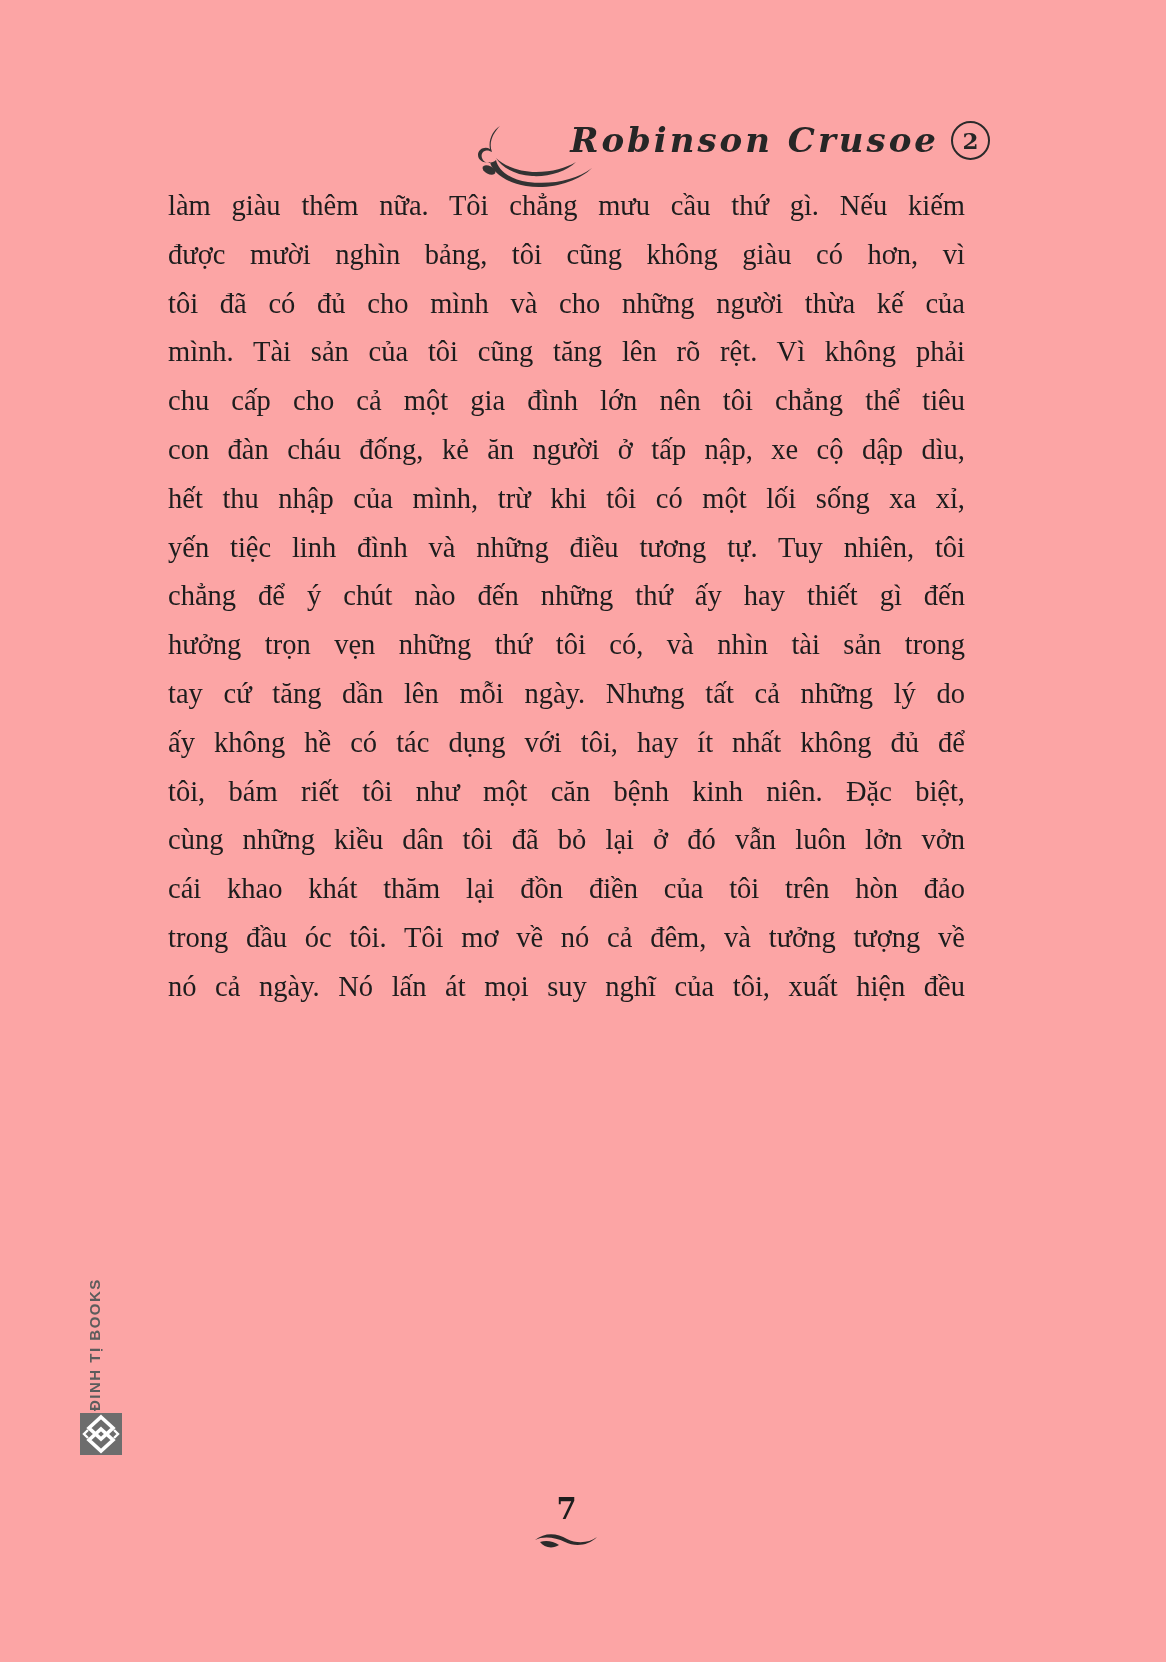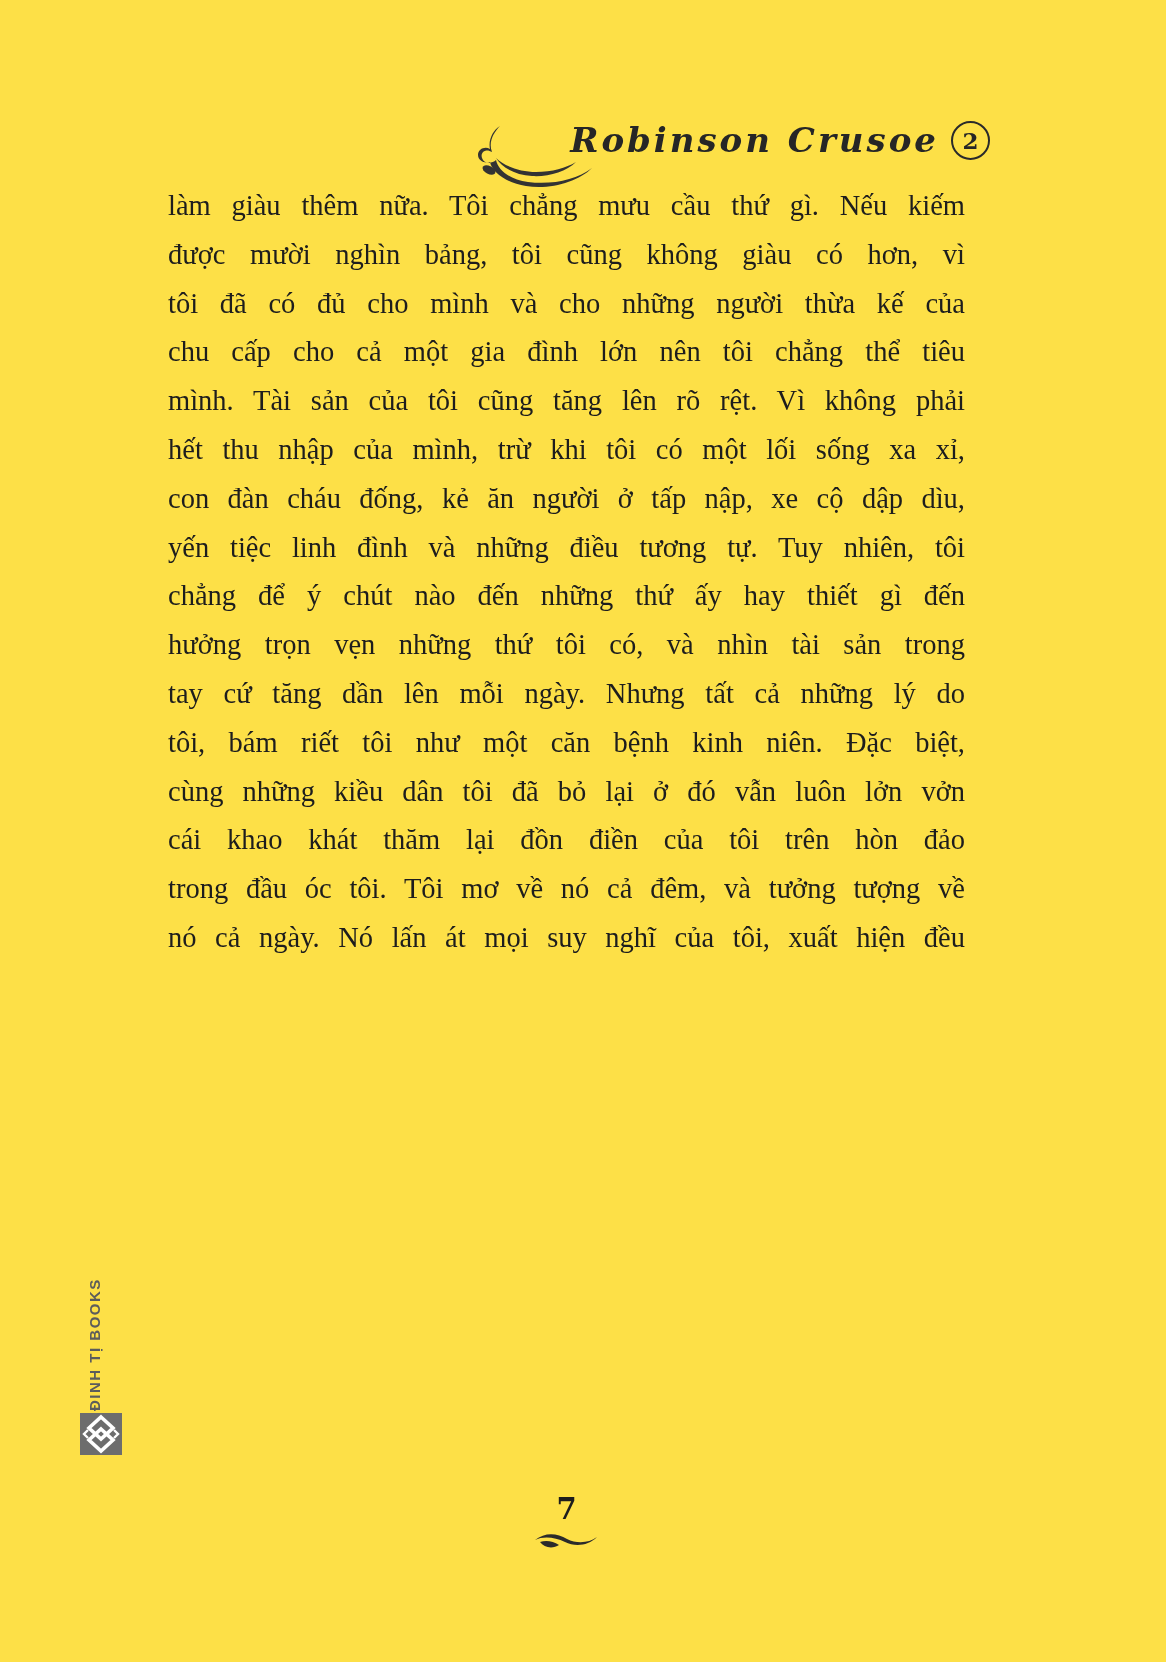--- a/index.html
+++ b/index.html
@@ -5,21 +5,21 @@
   html,body { margin:0; padding:0; }
   body {
     width:1166px; height:1662px;
     background:#ffffff;
     font-family:"DejaVu Serif", serif;
     position:relative;
     overflow:hidden;
   }
   .page {
     position:absolute; inset:0;
-    background:#fde047;
+    background:#fca5a5;
   }
 
   
   .header {
     position:absolute;
     top:98px; right:176px;
     display:flex; align-items:center;
     color:#2a2a2a;
   }
   .header-flourish {
@@ -113,28 +113,29 @@
     <span class="header-title">Robinson Crusoe</span>
     <span class="volume-badge">
       <span>2</span>
     </span>
   </div>
 
   <div class="body-text">
     <div class="tline">làm giàu thêm nữa. Tôi chẳng mưu cầu thứ gì. Nếu kiếm</div>
     <div class="tline">được mười nghìn bảng, tôi cũng không giàu có hơn, vì</div>
     <div class="tline">tôi đã có đủ cho mình và cho những người thừa kế của</div>
+    <div class="tline">mình. Tài sản của tôi cũng tăng lên rõ rệt. Vì không phải</div>
     <div class="tline">chu cấp cho cả một gia đình lớn nên tôi chẳng thể tiêu</div>
-    <div class="tline">mình. Tài sản của tôi cũng tăng lên rõ rệt. Vì không phải</div>
+    <div class="tline">con đàn cháu đống, kẻ ăn người ở tấp nập, xe cộ dập dìu,</div>
     <div class="tline">hết thu nhập của mình, trừ khi tôi có một lối sống xa xỉ,</div>
-    <div class="tline">con đàn cháu đống, kẻ ăn người ở tấp nập, xe cộ dập dìu,</div>
     <div class="tline">yến tiệc linh đình và những điều tương tự. Tuy nhiên, tôi</div>
     <div class="tline">chẳng để ý chút nào đến những thứ ấy hay thiết gì đến</div>
     <div class="tline">hưởng trọn vẹn những thứ tôi có, và nhìn tài sản trong</div>
     <div class="tline">tay cứ tăng dần lên mỗi ngày. Nhưng tất cả những lý do</div>
+    <div class="tline">ấy không hề có tác dụng với tôi, hay ít nhất không đủ để</div>
     <div class="tline">tôi, bám riết tôi như một căn bệnh kinh niên. Đặc biệt,</div>
     <div class="tline">cùng những kiều dân tôi đã bỏ lại ở đó vẫn luôn lởn vởn</div>
     <div class="tline">cái khao khát thăm lại đồn điền của tôi trên hòn đảo</div>
     <div class="tline">trong đầu óc tôi. Tôi mơ về nó cả đêm, và tưởng tượng về</div>
     <div class="tline">nó cả ngày. Nó lấn át mọi suy nghĩ của tôi, xuất hiện đều</div>
 
   </div>
 
   <div class="publisher-vertical">ĐINH TỊ BOOKS</div>
   <span class="publisher-logo">

